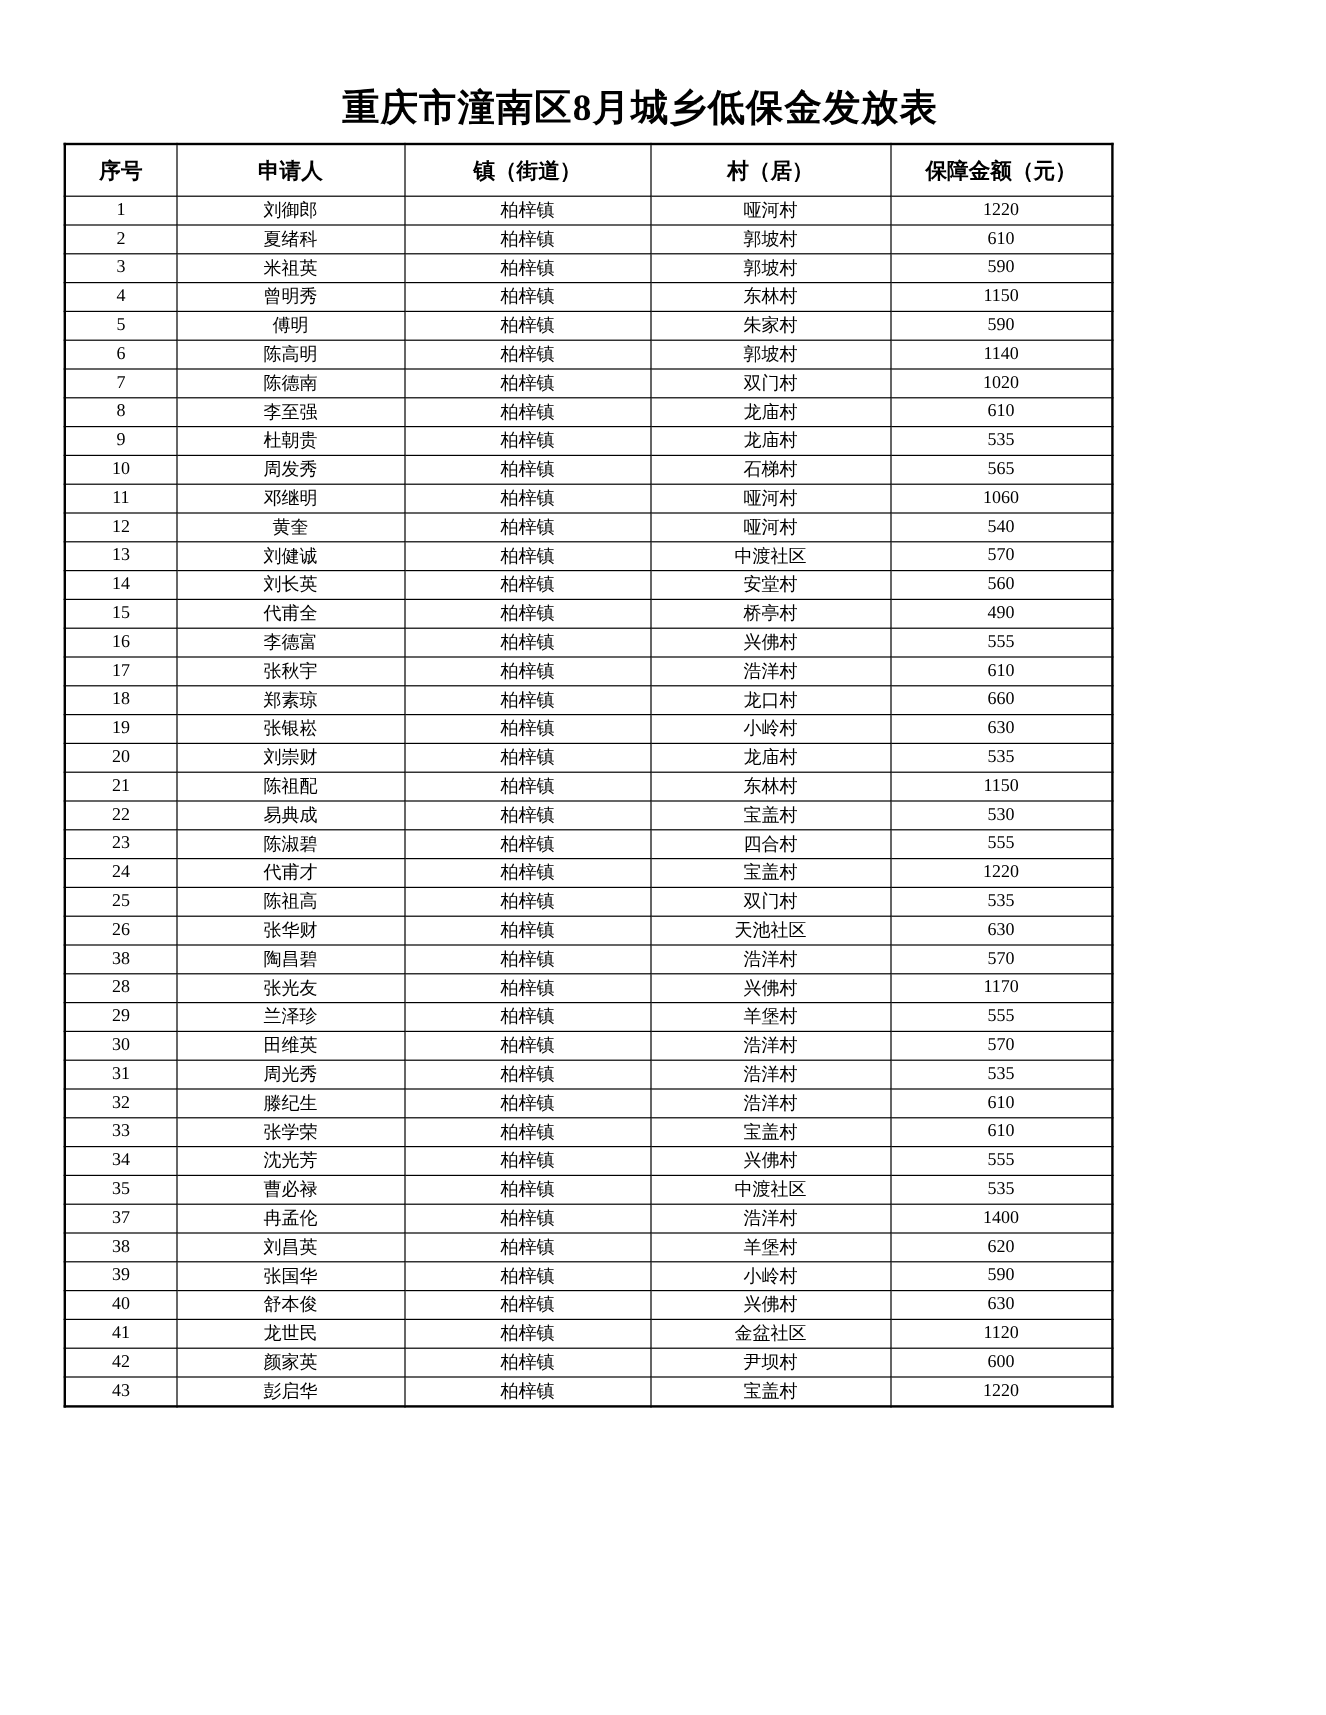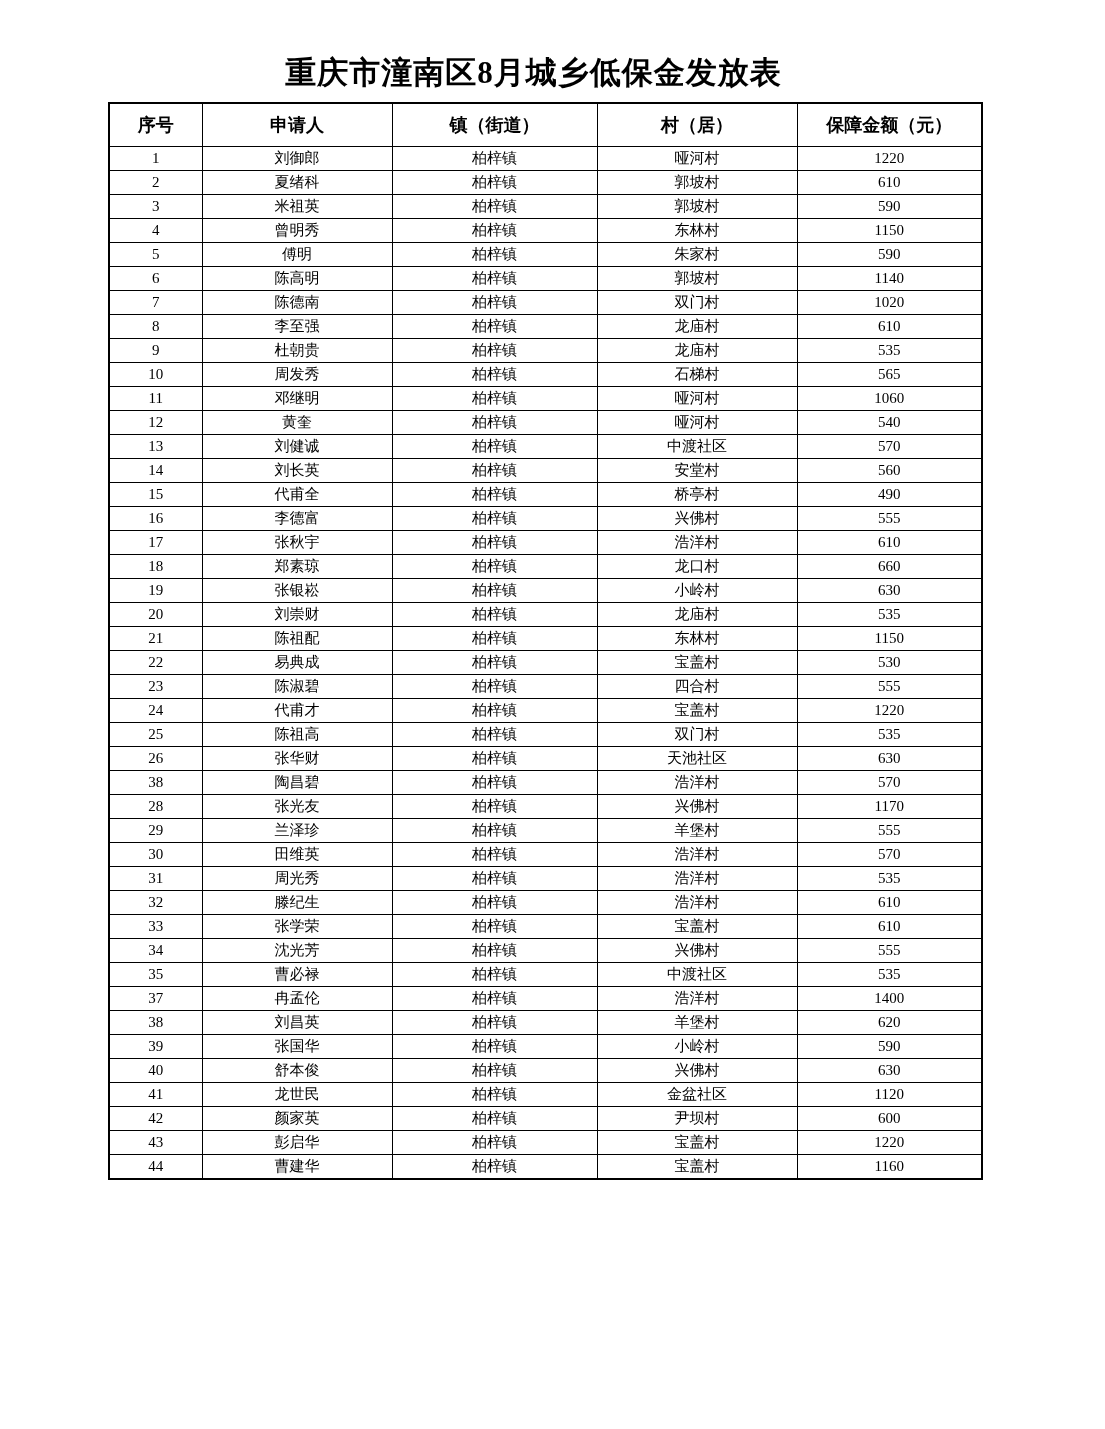--- a/index.html
+++ b/index.html
@@ -11,34 +11,34 @@
   }
   .page {
     position: relative;
     width: 1105px;
     height: 1429px;
     background: #ffffff;
     overflow: hidden;
   }
   .doc-title {
     margin: 0;
-    padding-top: 56px;
+    padding-top: 73px;
     padding-bottom: 12px;
     width: 873px;
     margin-left: 97px;
     text-align: center;
     font-size: 31px;
     font-weight: bold;
     letter-spacing: 1px;
     line-height: 1.1;
   }
   table.grant-table {
     border-collapse: collapse;
     table-layout: fixed;
-    margin-left: 108px;
+    margin-left: 53px;
     width: 873px;
     border: 2px solid #000000;
   }
   table.grant-table th,
   table.grant-table td {
     border: 1px solid #000000;
     text-align: center;
     vertical-align: middle;
     padding: 0 4px;
     overflow: hidden;
@@ -372,23 +372,16 @@
       <td>尹坝村</td>
       <td>600</td>
     </tr>
         <tr>
       <td>43</td>
       <td>彭启华</td>
       <td>柏梓镇</td>
       <td>宝盖村</td>
       <td>1220</td>
     </tr>
-        <tr>
-      <td>44</td>
-      <td>曹建华</td>
-      <td>柏梓镇</td>
-      <td>宝盖村</td>
-      <td>1160</td>
-    </tr>
       </tbody>
   </table>
 
 </div>
 
 </body></html>

